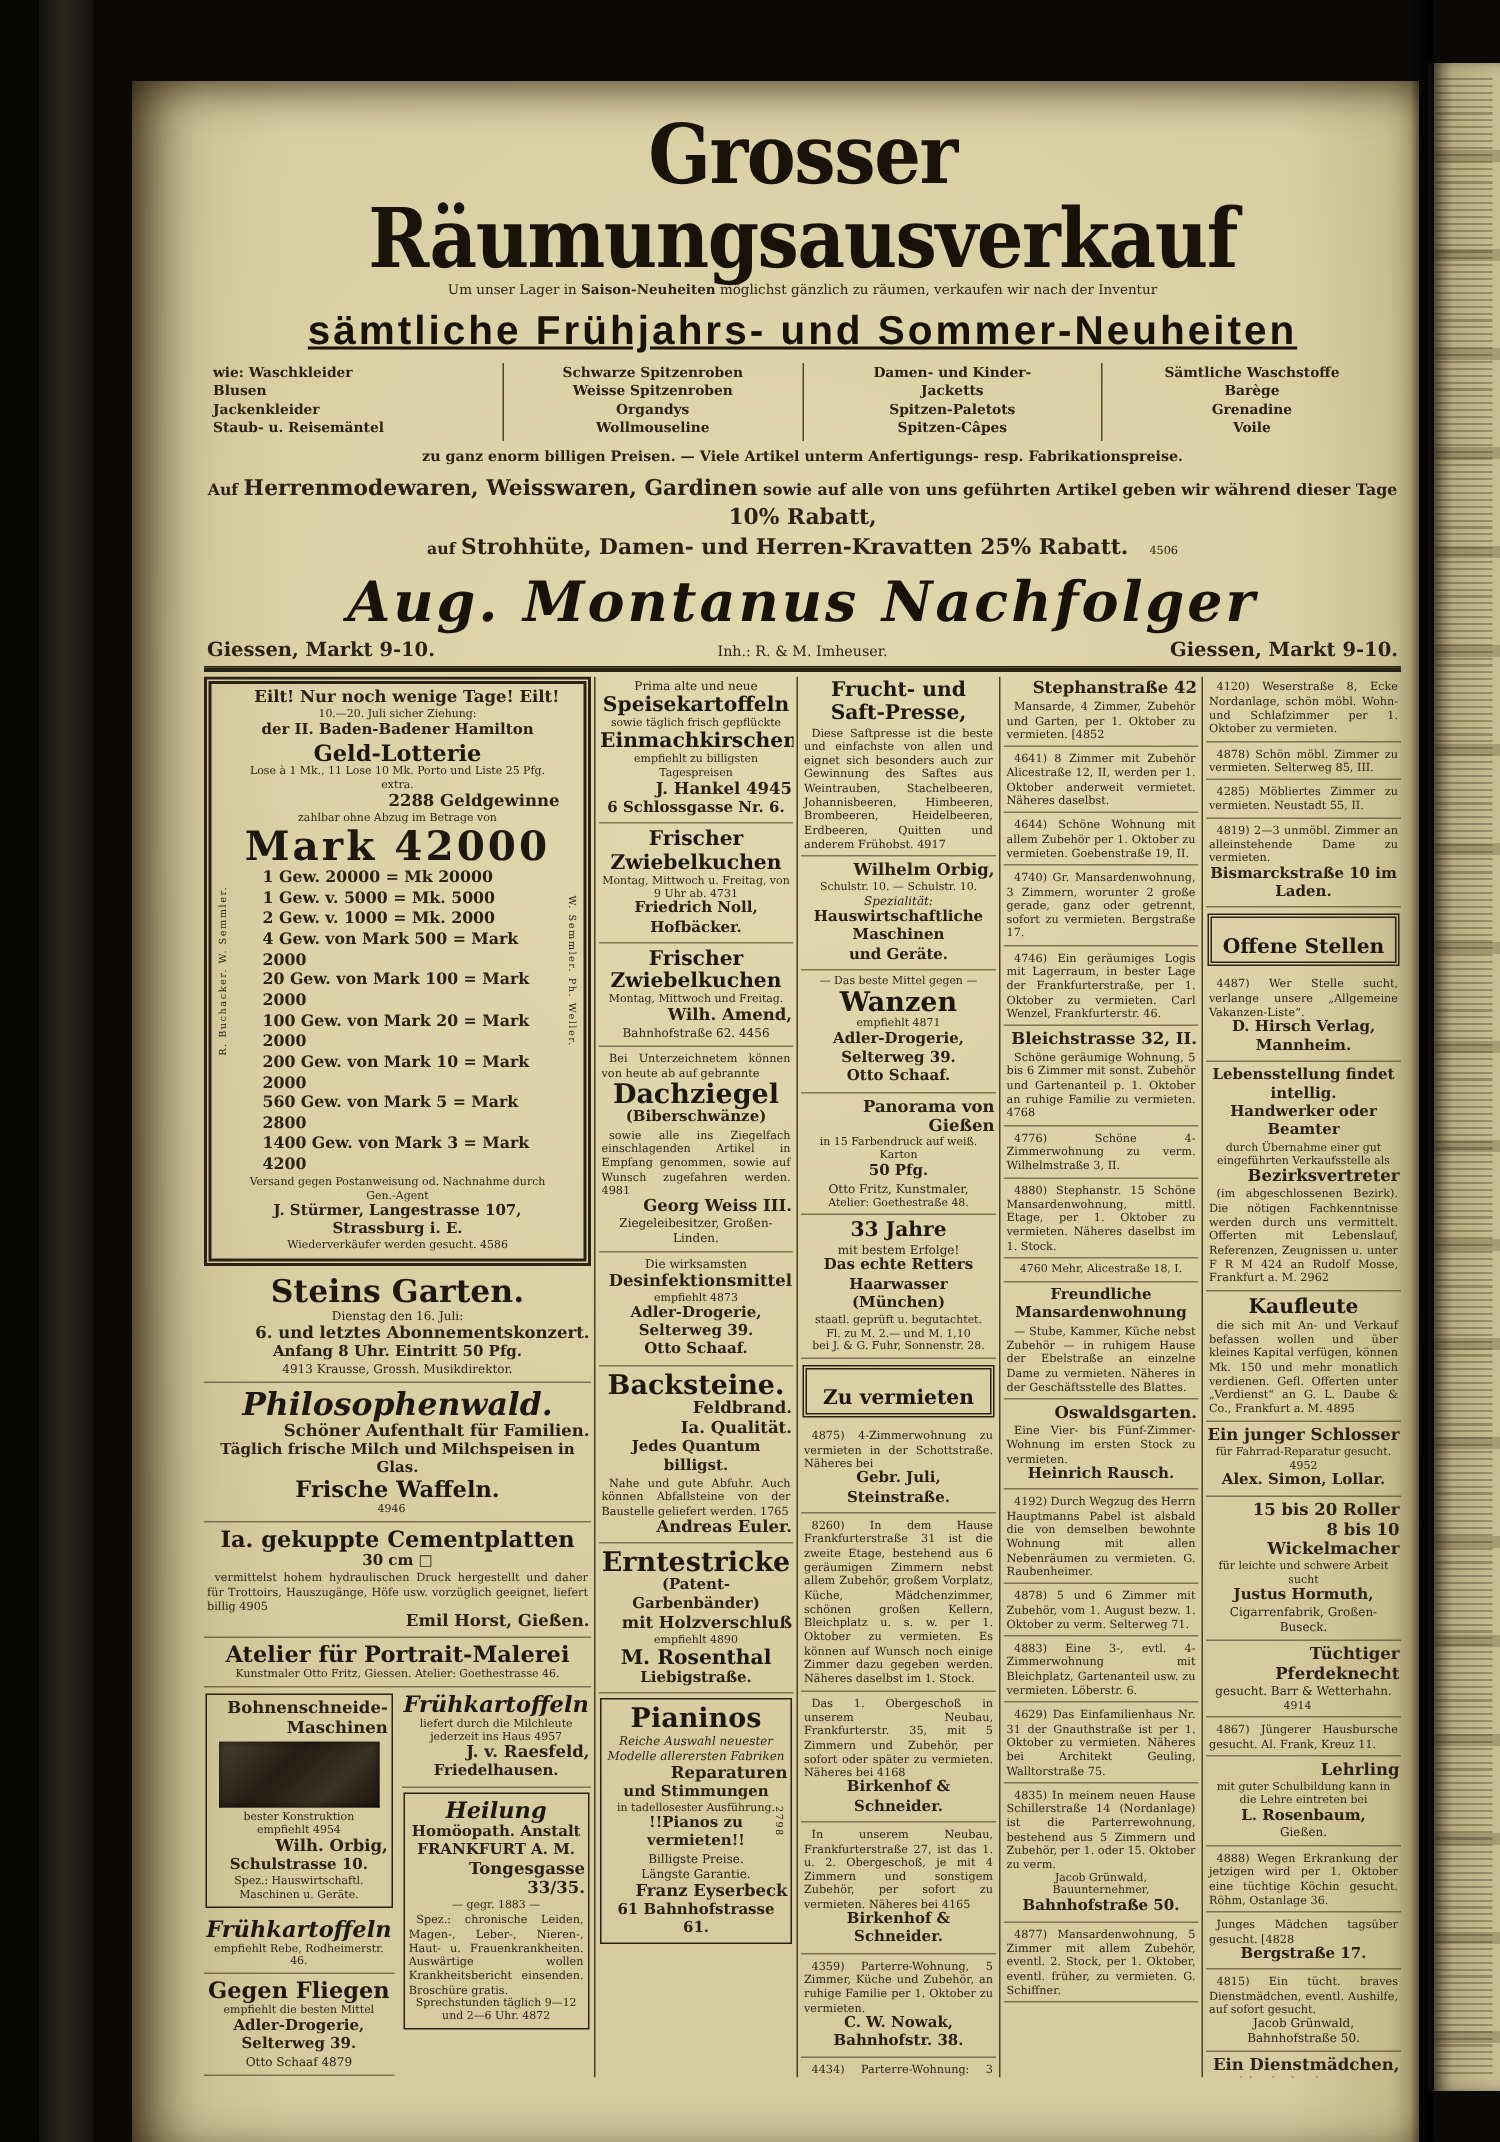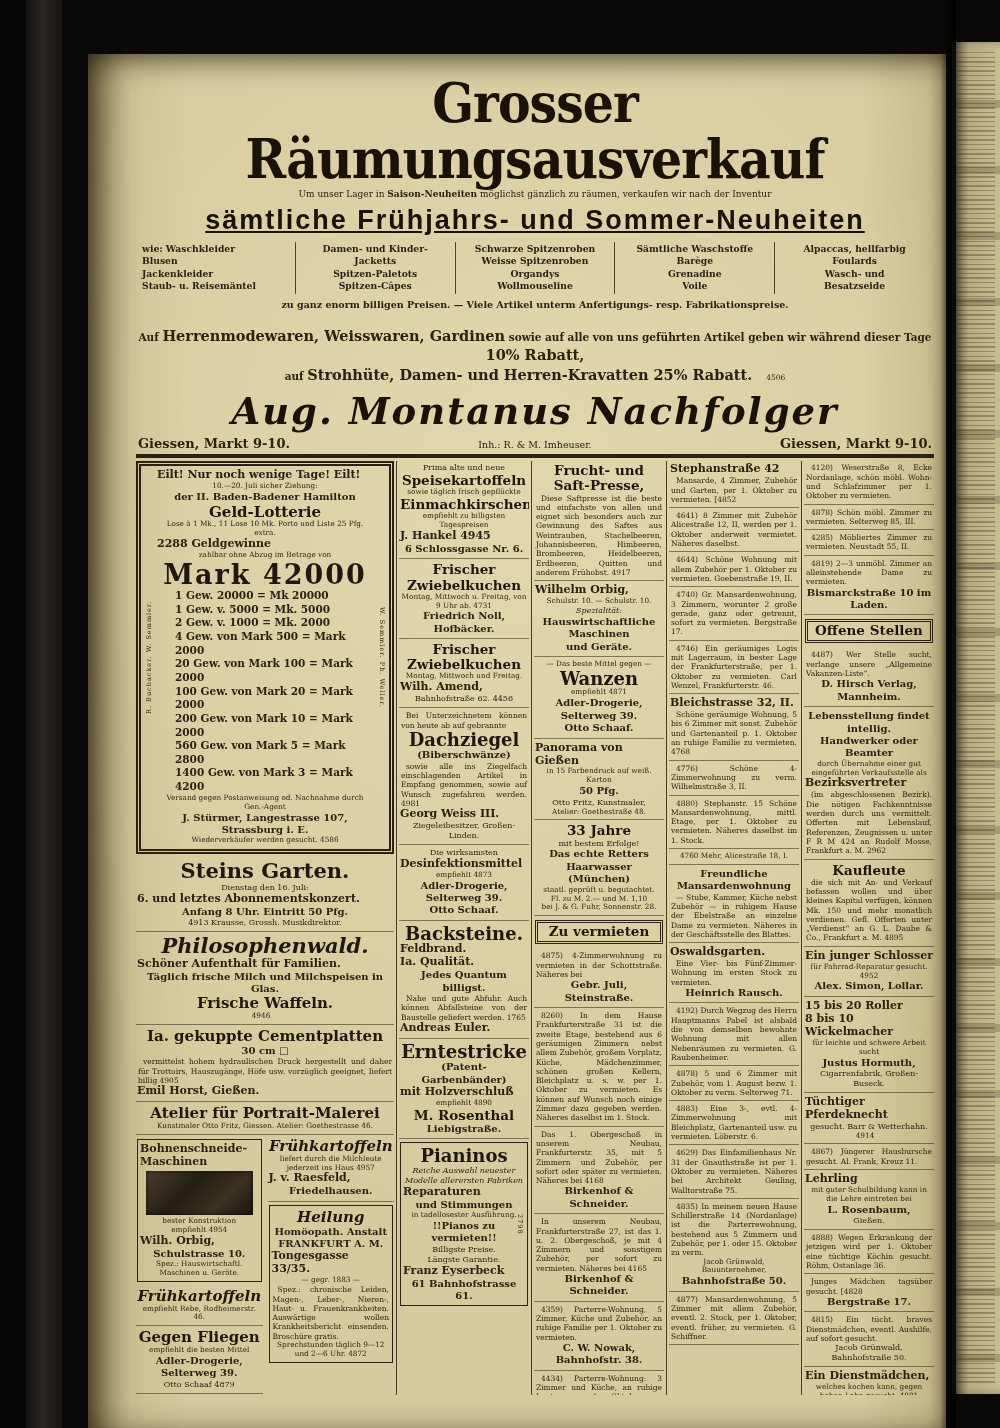--- a/index.html
+++ b/index.html
@@ -36,55 +36,55 @@
                  line-height:1.02; transform:scaleY(1.12); transform-origin:top; color:#181208; margin-top:8px; }
   .mh-intro { font-size:9px; text-align:center; margin-top:13px; }
   .mh-intro b { font-weight:700; }
   .mh-headline2 { font-family:"Liberation Sans", sans-serif; font-size:27px; font-weight:700;
                   text-align:center; letter-spacing:2px; margin:6px 0 2px; color:#181208;text-decoration:underline; }
   .mh-cats { display:flex; margin:6px 0 4px; }
   .mh-cat { flex:1; padding:1px 6px; border-left:1px solid #51422a; }
   .mh-cat:first-child { border-left:none; }
   .mh-cat div { font-size:9.2px; font-weight:700; text-align:center; line-height:1.35; }
   .mh-cat.first div { text-align:left; }
-  .mh-price { font-size:9.5px; font-weight:700; text-align:center; margin:5px 0 16px; }
+  .mh-price { font-size:9.5px; font-weight:700; text-align:center; margin:5px 0 6px; }
   .mh-rabatt { font-size:10.5px; font-weight:700; text-align:center; line-height:1.35; }
   .mh-rabatt .big { font-size:14.5px; font-weight:700; }
   .mh-num { font-size:7.5px; font-weight:400; margin-left:14px; }
   .mh-company { font-size:37px; font-weight:700; text-align:center; letter-spacing:2px; margin-top:5px; color:#181208;font-style:italic; }
   .mh-addr { display:flex; justify-content:space-between; align-items:baseline; margin:3px 2px 3px; }
   .mh-addr .a { font-size:13px; font-weight:700; }
   .mh-addr .o { font-size:9.5px; }
   .rule-heavy { border-top:1px solid #2a2214; border-bottom:3px solid #2a2214; height:4px; margin:1px 0 2px; }
 
   
   .classifieds { display:flex; height:934px; overflow:hidden; margin-top:3px; }
   .colw { flex:0 0 258px; overflow:hidden; }
   .coln { flex:1 1 0; min-width:0; overflow:hidden; }
   .vr { flex:0 0 1px; background:#4a3c24; margin:0 2px; }
   .subrow { display:flex; gap:5px; }
   .subcol { flex:1; min-width:0; }
 
   .bk { position:relative; padding:2px 1px 3px; border-bottom:1px solid rgba(50,40,20,.55); margin-bottom:1px; }
   .box { border:1.5px solid #2a2214; margin:3px 1px 4px; padding:3px 2px; }
   .dbox { border:5px double #2a2214; margin:0 0 4px; padding:3px 16px 4px; }
-  .hdr { border:3px double #2a2214; margin:4px 1px 5px; padding:1px 0 2px; }
+  .hdr { border:3px double #2a2214; margin:4px 1px 5px; padding:12px 0 2px; }
   .side { position:absolute; top:4px; bottom:4px; width:11px; font-size:6.5px; writing-mode:vertical-rl;
           display:flex; align-items:center; justify-content:center; letter-spacing:1px; color:#2a2214; }
   .sideL { left:2px; transform:rotate(180deg); }
   .sideR { right:2px; }
   .img { height:44px; margin:2px 6px;
          background:linear-gradient(135deg,#4a4030 0%,#241e14 40%,#3a3222 70%,#1c1710 100%);
          box-shadow:inset 0 0 5px rgba(0,0,0,.7); }
 
   .s1 { font-size:21px; font-weight:700; text-align:center; line-height:1.08; color:#1e1810; }
   .coln .s1 { font-size:18px; }
   .s2 { font-size:15px; font-weight:700; text-align:center; line-height:1.12; color:#1e1810; }
   .coln .s2 { font-size:13.5px; }
-  .s3 { font-size:11px; font-weight:700; text-align:left; line-height:1.18; }
+  .s3 { font-size:11px; font-weight:700; text-align:right; line-height:1.18; }
   .s4 { font-size:10px; font-weight:700; text-align:center; line-height:1.24; }
   .s5 { font-size:8px; text-align:center; line-height:1.24; }
   .s6 { font-size:7.3px; text-align:center; line-height:1.22; }
   .li { font-size:7.5px; text-align:justify; line-height:1.24; text-indent:5px; padding:0 1px; }
   .pz { font-size:10.5px; font-weight:700; text-align:left; padding-left:18px; line-height:1.3; }
   .xl { font-size:27px !important; letter-spacing:2px; }
   .it { font-style:italic; }
   .r  { text-align:center; padding-right:8px; }
 </style>
 </head>
@@ -104,42 +104,36 @@
         </div>
         <div class="mh-headline2">sämtliche Frühjahrs- und Sommer-Neuheiten</div>
         <div class="mh-cats" id="mh-cats">
             <div class="mh-cat first">
               <div>wie: Waschkleider</div>
               <div>Blusen</div>
               <div>Jackenkleider</div>
               <div>Staub- u. Reisemäntel</div>
             </div>
             <div class="mh-cat">
+              <div>Schwarze Spitzenroben</div>
+              <div>Weisse Spitzenroben</div>
+              <div>Organdys</div>
+              <div>Wollmouseline</div>
+            </div>
+            <div class="mh-cat">
               <div>Damen- und Kinder-</div>
               <div>Jacketts</div>
               <div>Spitzen-Paletots</div>
               <div>Spitzen-Câpes</div>
-            </div>
-            <div class="mh-cat">
-              <div>Schwarze Spitzenroben</div>
-              <div>Weisse Spitzenroben</div>
-              <div>Organdys</div>
-              <div>Wollmouseline</div>
             </div>
             <div class="mh-cat">
               <div>Sämtliche Waschstoffe</div>
               <div>Barège</div>
               <div>Grenadine</div>
               <div>Voile</div>
-            </div>
-            <div class="mh-cat">
-              <div>Alpaccas, hellfarbig</div>
-              <div>Foulards</div>
-              <div>Wasch- und</div>
-              <div>Besatzseide</div>
             </div>
           </div>
         <div class="mh-price">zu ganz enorm billigen Preisen.  —  Viele Artikel unterm Anfertigungs- resp. Fabrikationspreise.</div>
         <div class="mh-rabatt">
           <span>Auf </span><span class="big">Herrenmodewaren, Weisswaren, Gardinen</span><span> sowie auf alle von uns geführten Artikel geben wir während dieser Tage </span><span class="big">10% Rabatt,</span>
         </div>
         <div class="mh-rabatt">
           <span>auf </span><span class="big">Strohhüte, Damen- und Herren-Kravatten 25% Rabatt.</span><span class="mh-num">4506</span>
         </div>
         <div class="mh-company">Aug. Montanus Nachfolger</div>

